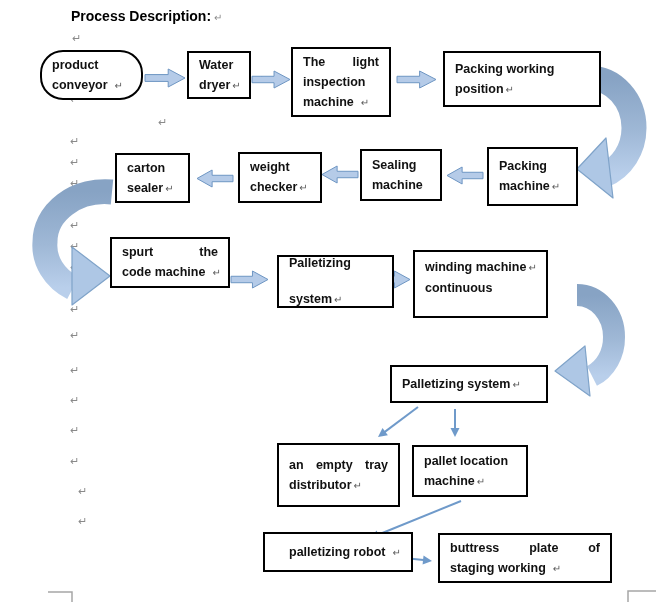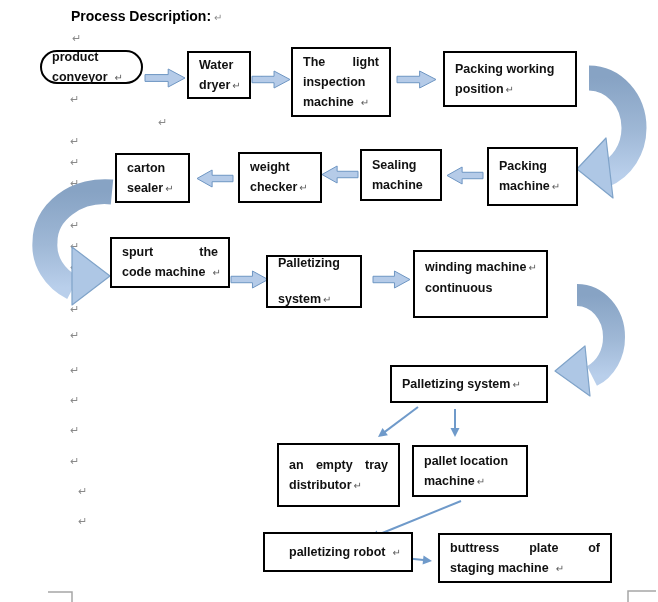--- a/index.html
+++ b/index.html
@@ -89,37 +89,37 @@
         <polygon points="370,538 376.6422751111987,530.4415490113946 380.03212585760355,538.7787494957958" fill="#6f9aca"></polygon>
       </g>
       <g>
         <line x1="404" y1="558" x2="426.03414507648114" y2="560.3608012581944" stroke="#6f9aca" stroke-width="2"></line>
         <polygon points="432,561 422.57181855836757,564.5155930799308 423.5306166710759,555.5668106946525" fill="#6f9aca"></polygon>
       </g>
       <path d="M 48,592 L 72,592 L 72,602" fill="none" stroke="#a6a6a6" stroke-width="1.5"></path>
       <path d="M 656,591 L 628,591 L 628,602" fill="none" stroke="#a6a6a6" stroke-width="1.5"></path>
     </svg>
   <div id="boxes-host">
-      <div class="fbox" style="left: 40px; top: 50px; width: 103px; height: 34px; border-radius: 23px;">
+      <div class="fbox" style="left: 40px; top: 50px; width: 103px; height: 50px; border-radius: 23px;">
         <div class="fline"><span>product</span></div>
         <div class="fline"><span>conveyor</span><span class="mark gap">↵</span></div>
       </div>
       <div class="fbox" style="left: 187px; top: 51px; width: 64px; height: 48px;">
         <div class="fline"><span>Water</span></div>
         <div class="fline"><span>dryer</span><span class="mark">↵</span></div>
       </div>
       <div class="fbox" style="left: 291px; top: 47px; width: 100px; height: 70px;">
         <div class="fline spread">
           <span>The</span>
           <span>light</span>
         </div>
         <div class="fline"><span>inspection</span></div>
         <div class="fline"><span>machine</span><span class="mark gap">↵</span></div>
       </div>
-      <div class="fbox" style="left: 443px; top: 51px; width: 134px; height: 56px;">
+      <div class="fbox" style="left: 443px; top: 51px; width: 158px; height: 56px;">
         <div class="fline"><span>Packing working</span></div>
         <div class="fline"><span>position</span><span class="mark">↵</span></div>
       </div>
       <div class="fbox" style="left: 487px; top: 147px; width: 91px; height: 59px;">
         <div class="fline"><span>Packing</span></div>
         <div class="fline"><span>machine</span><span class="mark">↵</span></div>
       </div>
       <div class="fbox" style="left: 360px; top: 149px; width: 82px; height: 52px;">
         <div class="fline"><span>Sealing</span></div>
         <div class="fline"><span>machine</span></div>
@@ -132,21 +132,21 @@
         <div class="fline"><span>carton</span></div>
         <div class="fline"><span>sealer</span><span class="mark">↵</span></div>
       </div>
       <div class="fbox" style="left: 110px; top: 237px; width: 120px; height: 51px;">
         <div class="fline spread">
           <span>spurt</span>
           <span>the</span>
         </div>
         <div class="fline"><span>code machine</span><span class="mark gap">↵</span></div>
       </div>
-      <div class="fbox" style="left: 266px; top: 255px; width: 96px; height: 53px; gap: 16px;">
+      <div class="fbox" style="left: 277px; top: 255px; width: 117px; height: 53px; gap: 16px;">
         <div class="fline"><span>Palletizing</span></div>
         <div class="fline"><span>system</span><span class="mark">↵</span></div>
       </div>
       <div class="fbox top" style="left: 413px; top: 250px; width: 135px; height: 68px;">
         <div class="fline"><span>winding machine</span><span class="mark">↵</span></div>
         <div class="fline"><span>continuous</span></div>
       </div>
       <div class="fbox" style="left: 390px; top: 365px; width: 158px; height: 38px;">
         <div class="fline"><span>Palletizing system</span><span class="mark">↵</span></div>
       </div>
@@ -164,16 +164,16 @@
       </div>
       <div class="fbox" style="left: 263px; top: 532px; width: 150px; height: 40px; padding-left: 24px;">
         <div class="fline"><span>palletizing robot</span><span class="mark gap">↵</span></div>
       </div>
       <div class="fbox" style="left: 438px; top: 533px; width: 174px; height: 50px;">
         <div class="fline spread">
           <span>buttress</span>
           <span>plate</span>
           <span>of</span>
         </div>
-        <div class="fline"><span>staging machine</span><span class="mark gap">↵</span></div>
+        <div class="fline"><span>staging working</span><span class="mark gap">↵</span></div>
       </div>
     </div>
 </div>
 
 </body></html>

